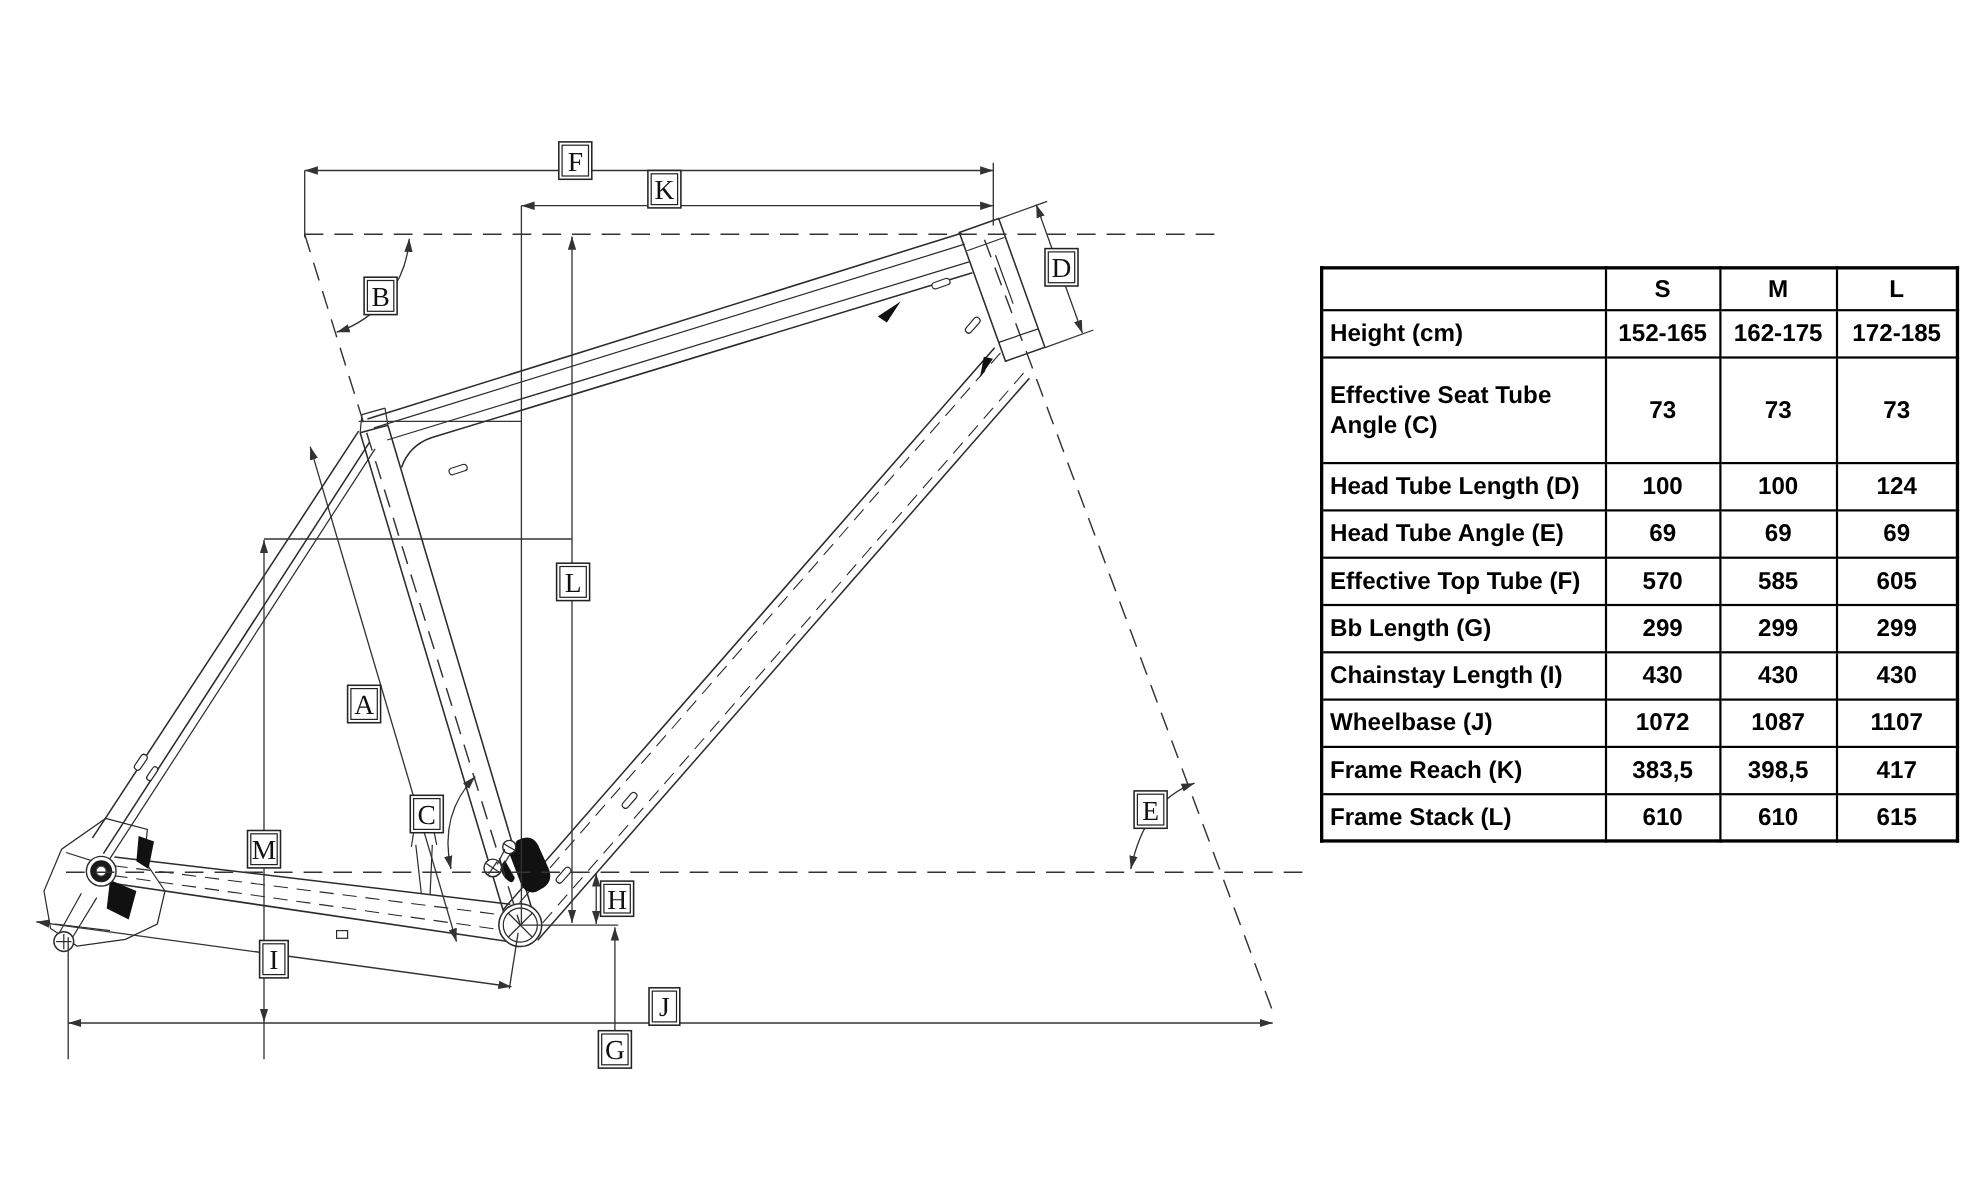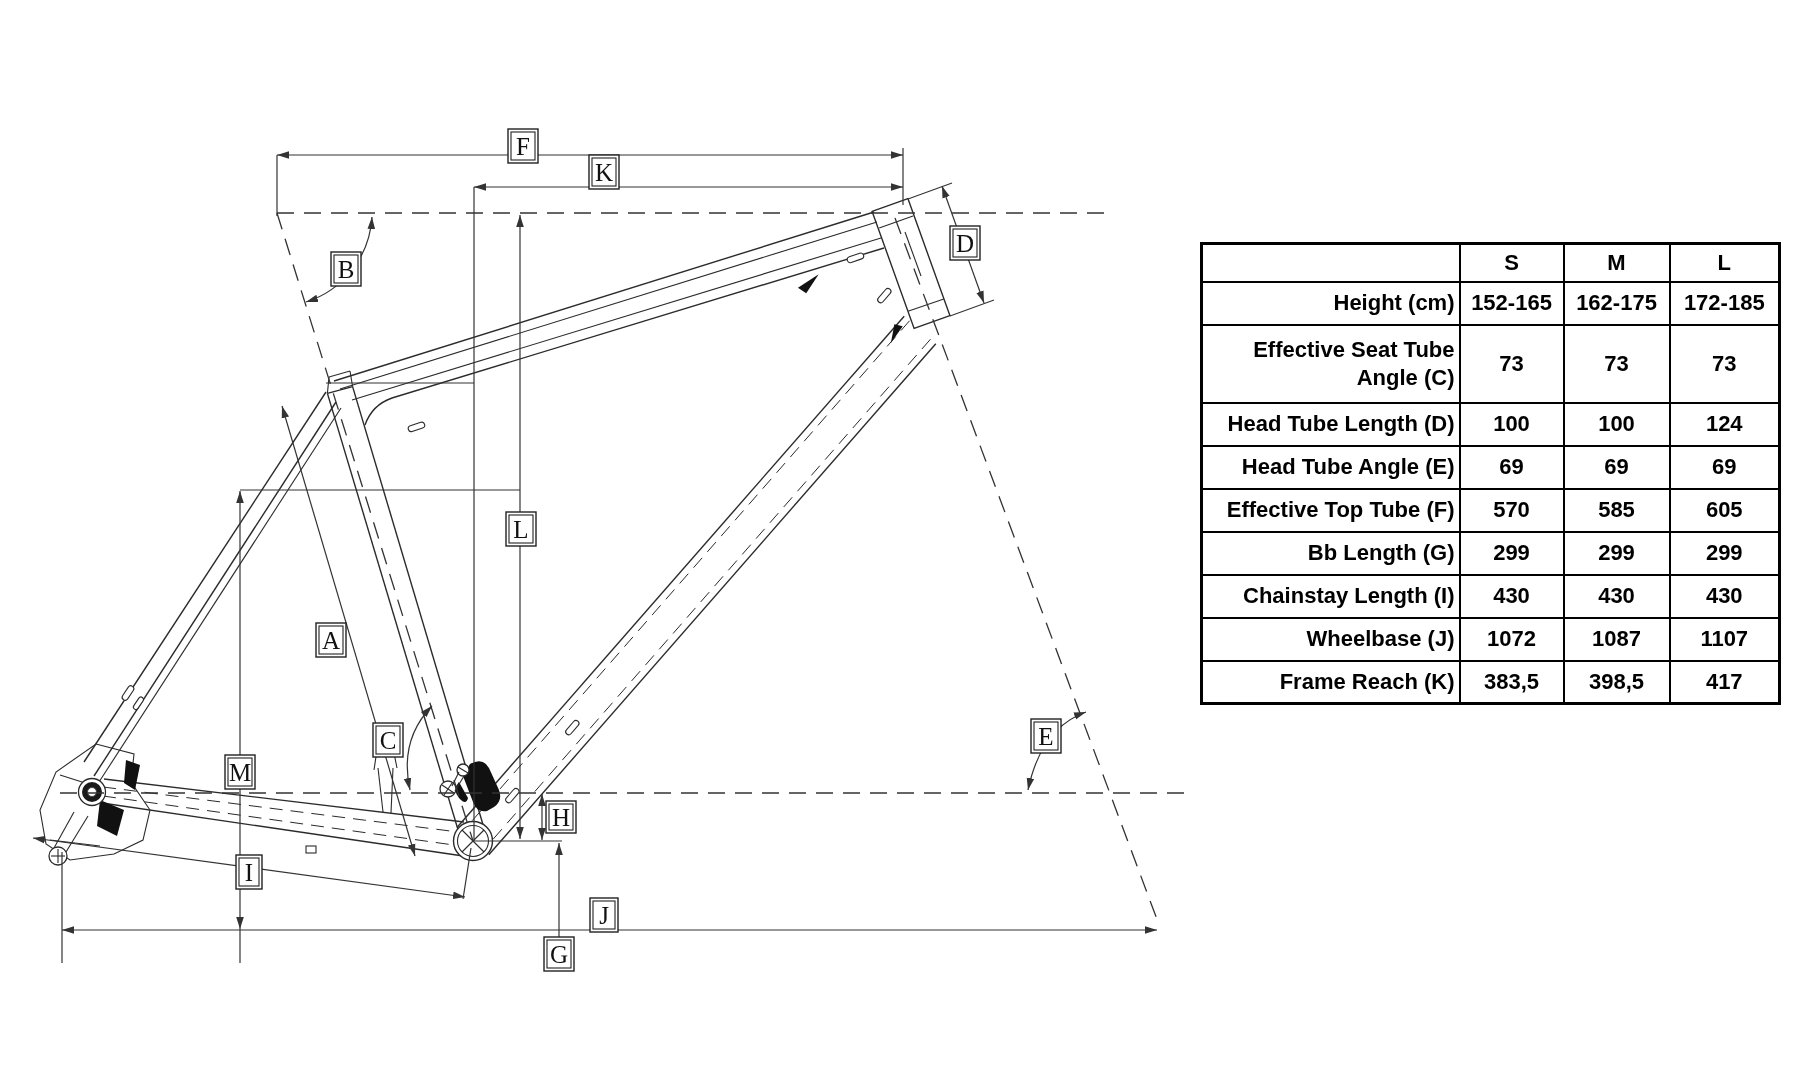--- a/index.html
+++ b/index.html
@@ -23,25 +23,25 @@
   .cletter{font-family:"Liberation Serif", serif;font-size:25px;fill:#111;
            text-anchor:middle;}
   
   #geo-table-wrap{position:absolute;left:1200px;top:242px;}
   table#geo-table{border-collapse:collapse;table-layout:fixed;background:#fff;}
   #geo-table th,#geo-table td{
     border:2px solid #000;font-weight:bold;color:#000;
     font-size:22px;padding:0;overflow:hidden;
   }
   #geo-table{border:3px solid #000;}
-  #geo-table td.lbl{text-align:right;padding-left:6px;padding-right:4px;line-height:1.25;}
+  #geo-table td.lbl{text-align:left;padding-left:6px;padding-right:4px;line-height:1.25;}
   #geo-table td.val,#geo-table th{text-align:center;}
   #geo-table tr{height:43px;}
   #geo-table tr.hdr{height:38px;}
-  #geo-table tr.tall{height:78px;}
+  #geo-table tr.tall{height:96px;}
   .c0{width:258px;} .c1{width:104px;} .c2{width:106px;} .c3{width:110px;}
 </style>
 </head>
 <body>
 
 <svg id="frame-diagram" width="1200" height="1080" viewBox="0 0 1200 1080">
   <defs>
     <marker id="ae" markerWidth="13" markerHeight="10" refX="12" refY="5" orient="auto" markerUnits="userSpaceOnUse">
       <path d="M0,1.2 L12,5 L0,8.8 Z" fill="#333"></path>
     </marker>
@@ -306,15 +306,21 @@
           <td class="val">1072</td>
           <td class="val">1087</td>
           <td class="val">1107</td>
         </tr>
         <tr>
           <td class="lbl">Frame Reach (K)</td>
           <td class="val">383,5</td>
           <td class="val">398,5</td>
           <td class="val">417</td>
         </tr>
+        <tr>
+          <td class="lbl">Frame Stack (L)</td>
+          <td class="val">610</td>
+          <td class="val">610</td>
+          <td class="val">615</td>
+        </tr>
       </tbody>
   </table>
 </div>
 
 </body></html>

